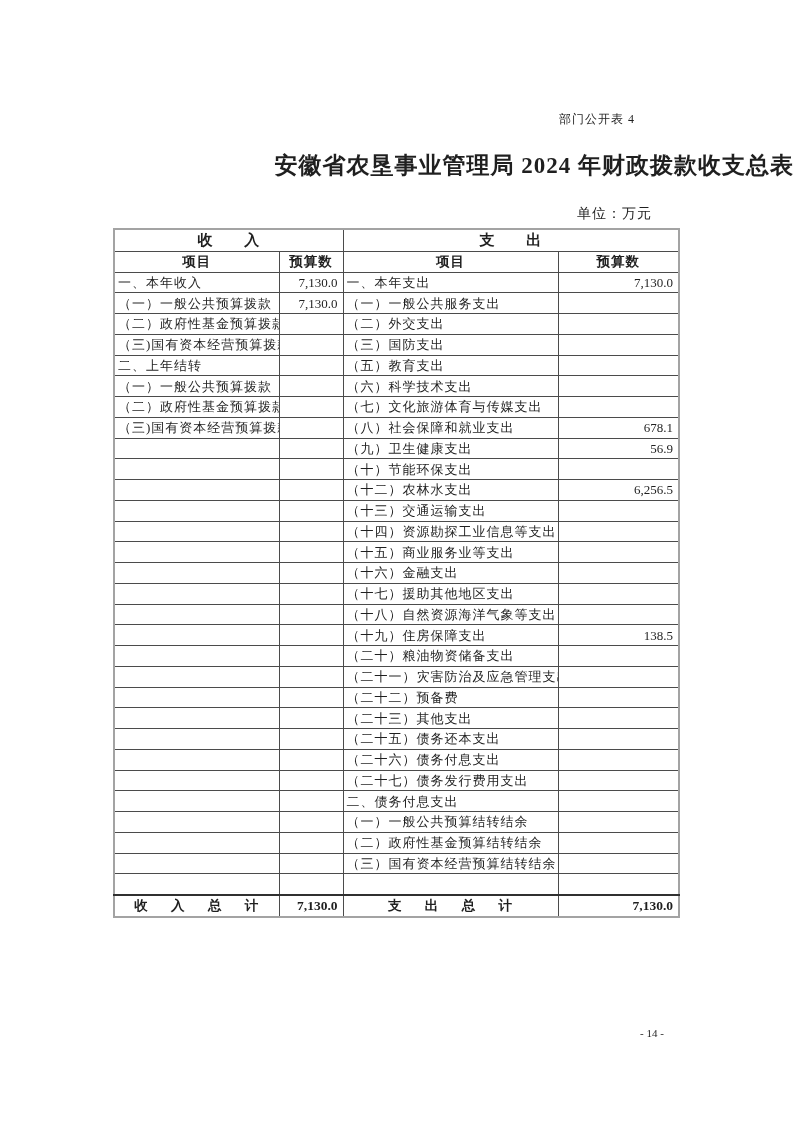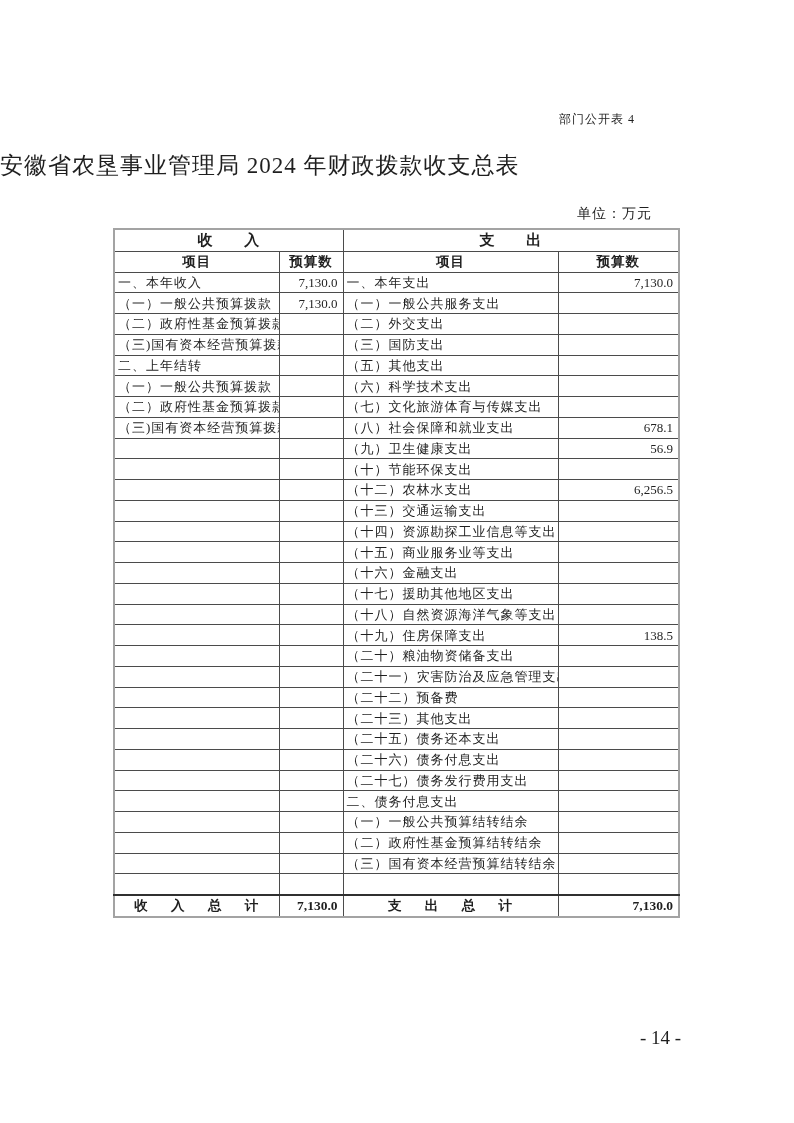--- a/index.html
+++ b/index.html
@@ -19,23 +19,23 @@
     width: 635px;
     text-align: right;
     font-size: 12px;
     letter-spacing: 1px;
   }
   .page-title {
     position: absolute;
     top: 150px;
     left: 0;
     width: 794px;
-    text-align: left;
+    text-align: right;
     font-size: 23px;
-    font-weight: normal;
+    font-weight: bold;
     letter-spacing: 1px;
   }
   .unit-label {
     position: absolute;
     top: 205px;
     left: 113px;
     width: 565px;
     text-align: right;
     padding-right: 26px;
     font-size: 14px;
@@ -100,21 +100,21 @@
   }
   tr.total-row td.tlabel {
     text-align: center;
     word-spacing: 18px;
     letter-spacing: 1px;
   }
   .page-number {
     position: absolute;
     top: 1027px;
     left: 640px;
-    font-size: 19px;
+    font-size: 11px;
   }
 </style>
 </head>
 <body>
 
 <div class="doc-label">部门公开表 4</div>
 
 <h1 class="page-title">安徽省农垦事业管理局 2024 年财政拨款收支总表</h1>
 
 <div class="unit-label">单位：万元</div>
@@ -160,21 +160,21 @@
         </tr>
         <tr>
           <td class="item">（三)国有资本经营预算拨款</td>
           <td class="num"></td>
           <td class="item">（三）国防支出</td>
           <td class="num"></td>
         </tr>
         <tr>
           <td class="item">二、上年结转</td>
           <td class="num"></td>
-          <td class="item">（五）其他支出</td>
+          <td class="item">（五）教育支出</td>
           <td class="num"></td>
         </tr>
         <tr>
           <td class="item">（一）一般公共预算拨款</td>
           <td class="num"></td>
           <td class="item">（六）科学技术支出</td>
           <td class="num"></td>
         </tr>
         <tr>
           <td class="item">（二）政府性基金预算拨款</td>

